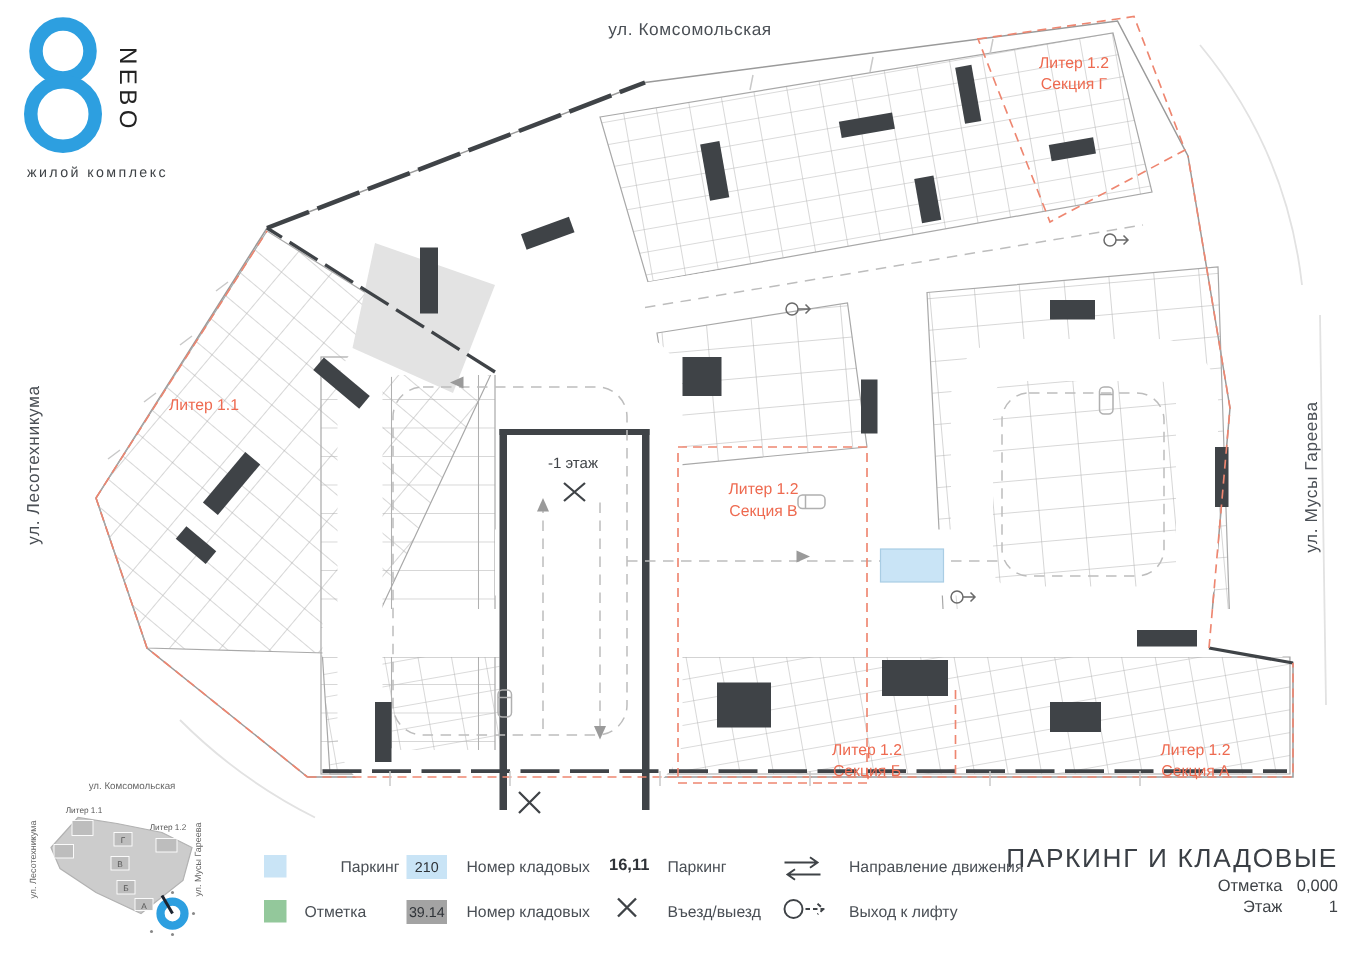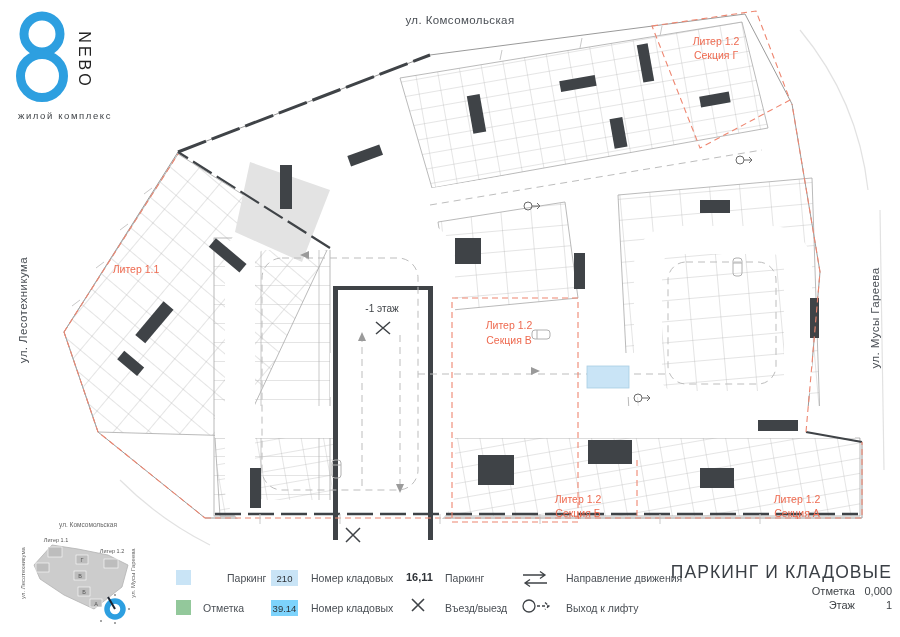--- a/index.html
+++ b/index.html
@@ -31,21 +31,21 @@
   .plan-dark-label { font-size:10px; fill:#3f4347; }
 
   
   .sw { width:15px; height:15px; }
   .sw-parking { background:#c9e4f6; }
   .sw-storage { background:#93c89b; }
   .lg-label { font-size:10.5px; color:#4a4f55; white-space:nowrap; }
   .num-box { width:27px; height:16px; font-size:9.5px; color:#2f3338;
              display:flex; align-items:center; justify-content:center; }
   .nb-parking { background:#c9e4f6; }
-  .nb-storage { background:#7dd3fc; }
+  .nb-storage { background:#a3a3a3; }
   .lg-bold { font-size:11px; font-weight:bold; color:#2f3338; }
 
   
   .title-block { right:8px; top:562px; width:400px; text-align:right; }
   .tb-title { font-size:17.5px; letter-spacing:1.1px; color:#3a3f45; }
   .tb-sub { font-size:11px; margin-top:3px; color:#3f4347; }
   .tb-row { font-size:11px; margin-top:2px; color:#3f4347; }
   .tb-row .v { display:inline-block; min-width:34px; text-align:right; }
 
   

